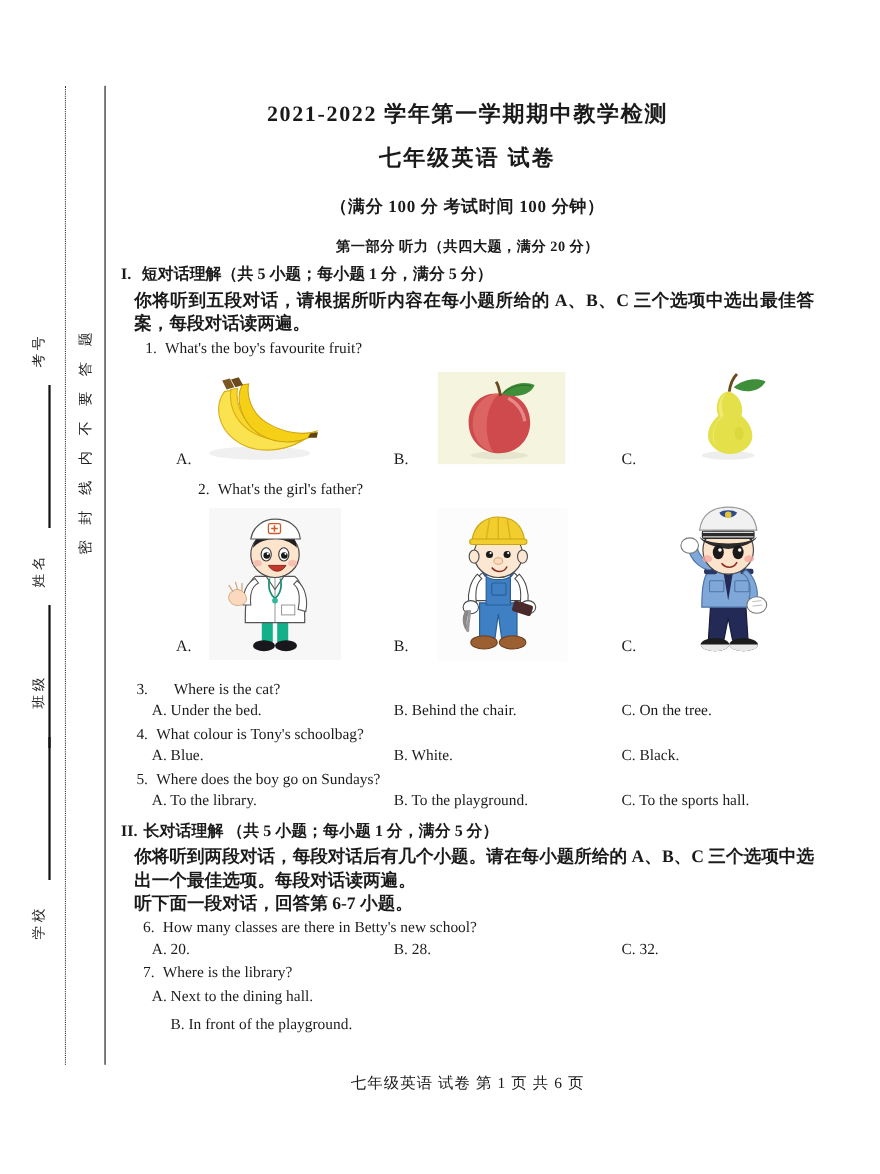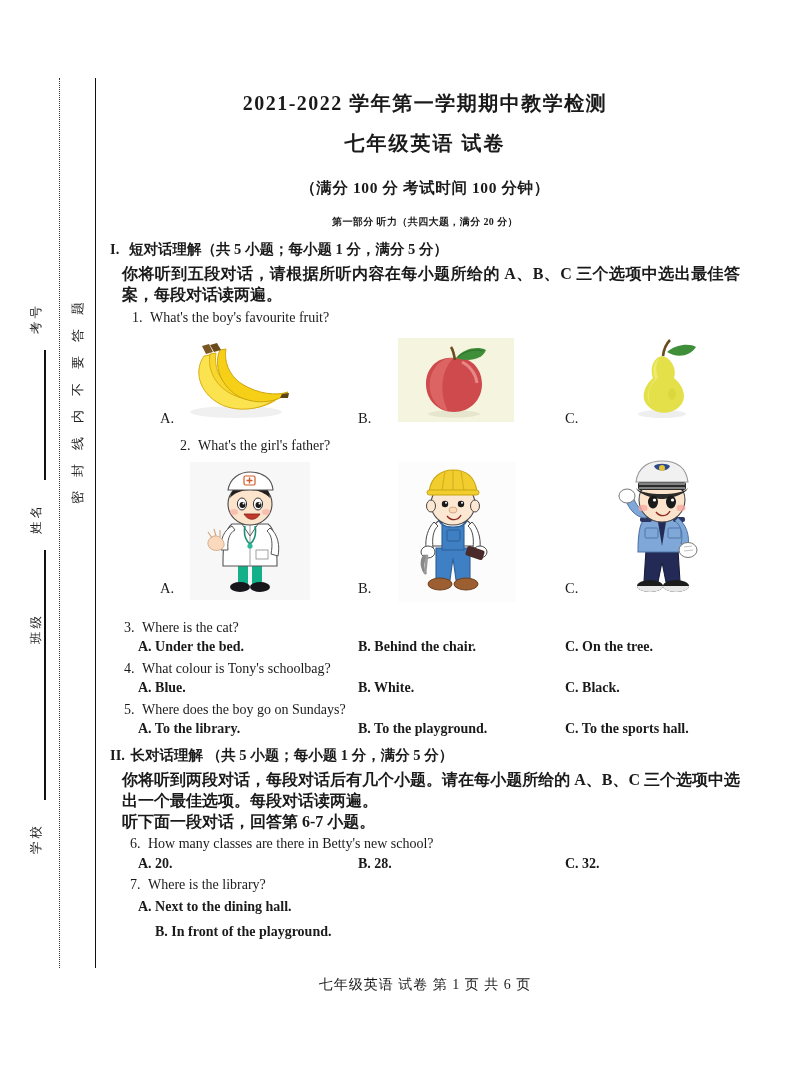--- a/index.html
+++ b/index.html
@@ -52,37 +52,37 @@
   .title2{
     position:absolute;left:0;top:130px;width:630px;text-align:center;
     font-size:20px;font-weight:bold;letter-spacing:2px;
   }
   .title3{
     position:absolute;left:0;top:178px;width:630px;text-align:center;
     font-size:15.5px;font-weight:bold;letter-spacing:0.6px;
   }
   .part-head{
     position:absolute;left:0;top:215px;width:630px;text-align:center;
-    font-size:10px;font-weight:bold;letter-spacing:0.4px;
+    font-size:13px;font-weight:bold;letter-spacing:0.4px;
   }
 
   .sec-head{
     position:absolute;font-size:14.5px;font-weight:bold;white-space:nowrap;
   }
   .sec-head .rom{font-family:"Liberation Serif",serif;font-weight:bold;}
 
   .para{
     position:absolute;font-size:16px;font-weight:bold;
     line-height:21px;width:618px;text-align:justify;
   }
   .qline{
     position:absolute;font-size:14px;white-space:nowrap;
   }
   .opt{
-    position:absolute;font-size:14px;white-space:nowrap;font-weight:bold;
+    position:absolute;font-size:14px;white-space:nowrap;
   }
 
   
   .colA{left:28px;}
   .colB{left:248px;}
   .colC{left:455px;}
 
   
   .piclab{position:absolute;font-size:14.5px;}
   .imgbox{position:absolute;overflow:hidden;}
@@ -311,21 +311,21 @@
         <circle cx="72.5" cy="42" r="1.6" fill="#fff"></circle>
         <ellipse cx="43" cy="50" rx="4.5" ry="3.2" fill="#f5aaa0" opacity="0.8"></ellipse>
         <ellipse cx="81" cy="50" rx="4.5" ry="3.2" fill="#f5aaa0" opacity="0.8"></ellipse>
         <path d="M56 54 C60 59 67 59 70 53" fill="none" stroke="#8d2a1f" stroke-width="1.4"></path>
       </svg>
     </div>
     <div class="piclab" style="left:455px;top:580px;">C.</div>
 
     <div class="qline" style="left:14px;top:620px;">
       <span>3.</span>
-      <span style="margin-left:4px;">Where is the cat?</span>
+      <span style="margin-left:20px;">Where is the cat?</span>
     </div>
     <div class="opt colA" style="top:639px;">A. Under the bed.</div>
     <div class="opt colB" style="top:639px;">B. Behind the chair.</div>
     <div class="opt colC" style="top:639px;">C. On the tree.</div>
 
     <div class="qline" style="left:14px;top:661px;">
       <span>4.</span>
       <span style="margin-left:4px;">What colour is Tony's schoolbag?</span>
     </div>
     <div class="opt colA" style="top:680px;">A. Blue.</div>

